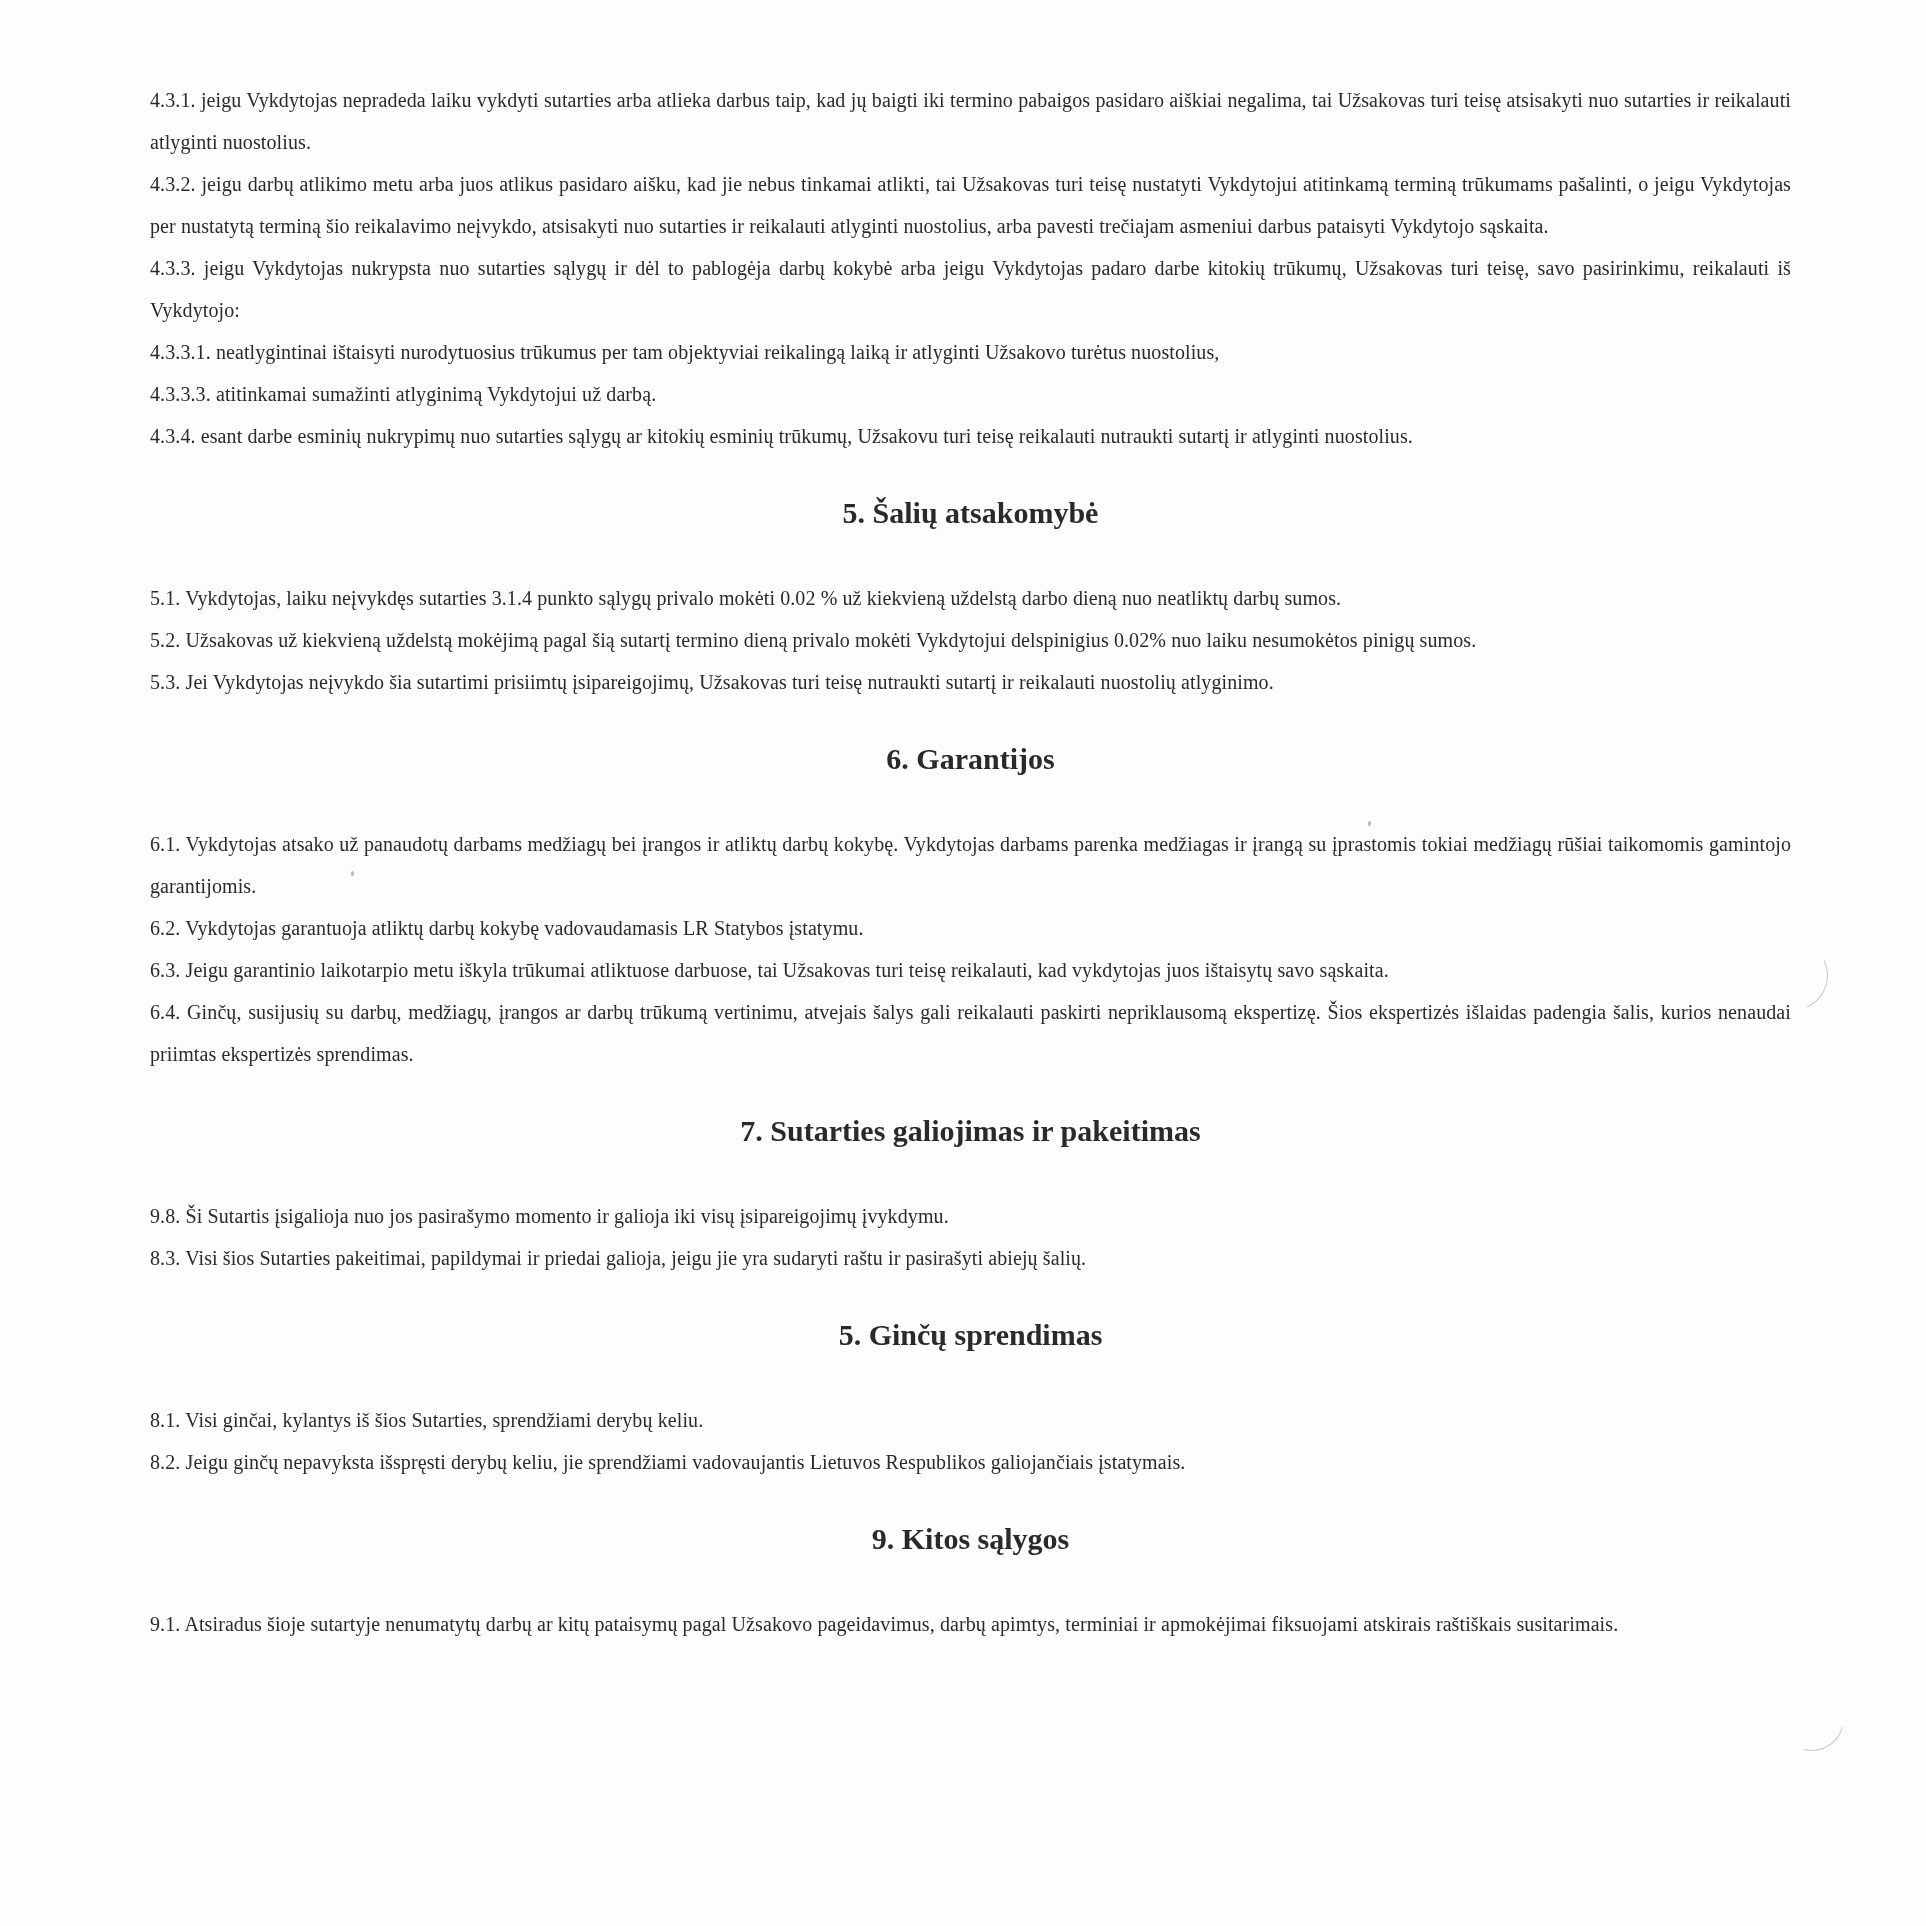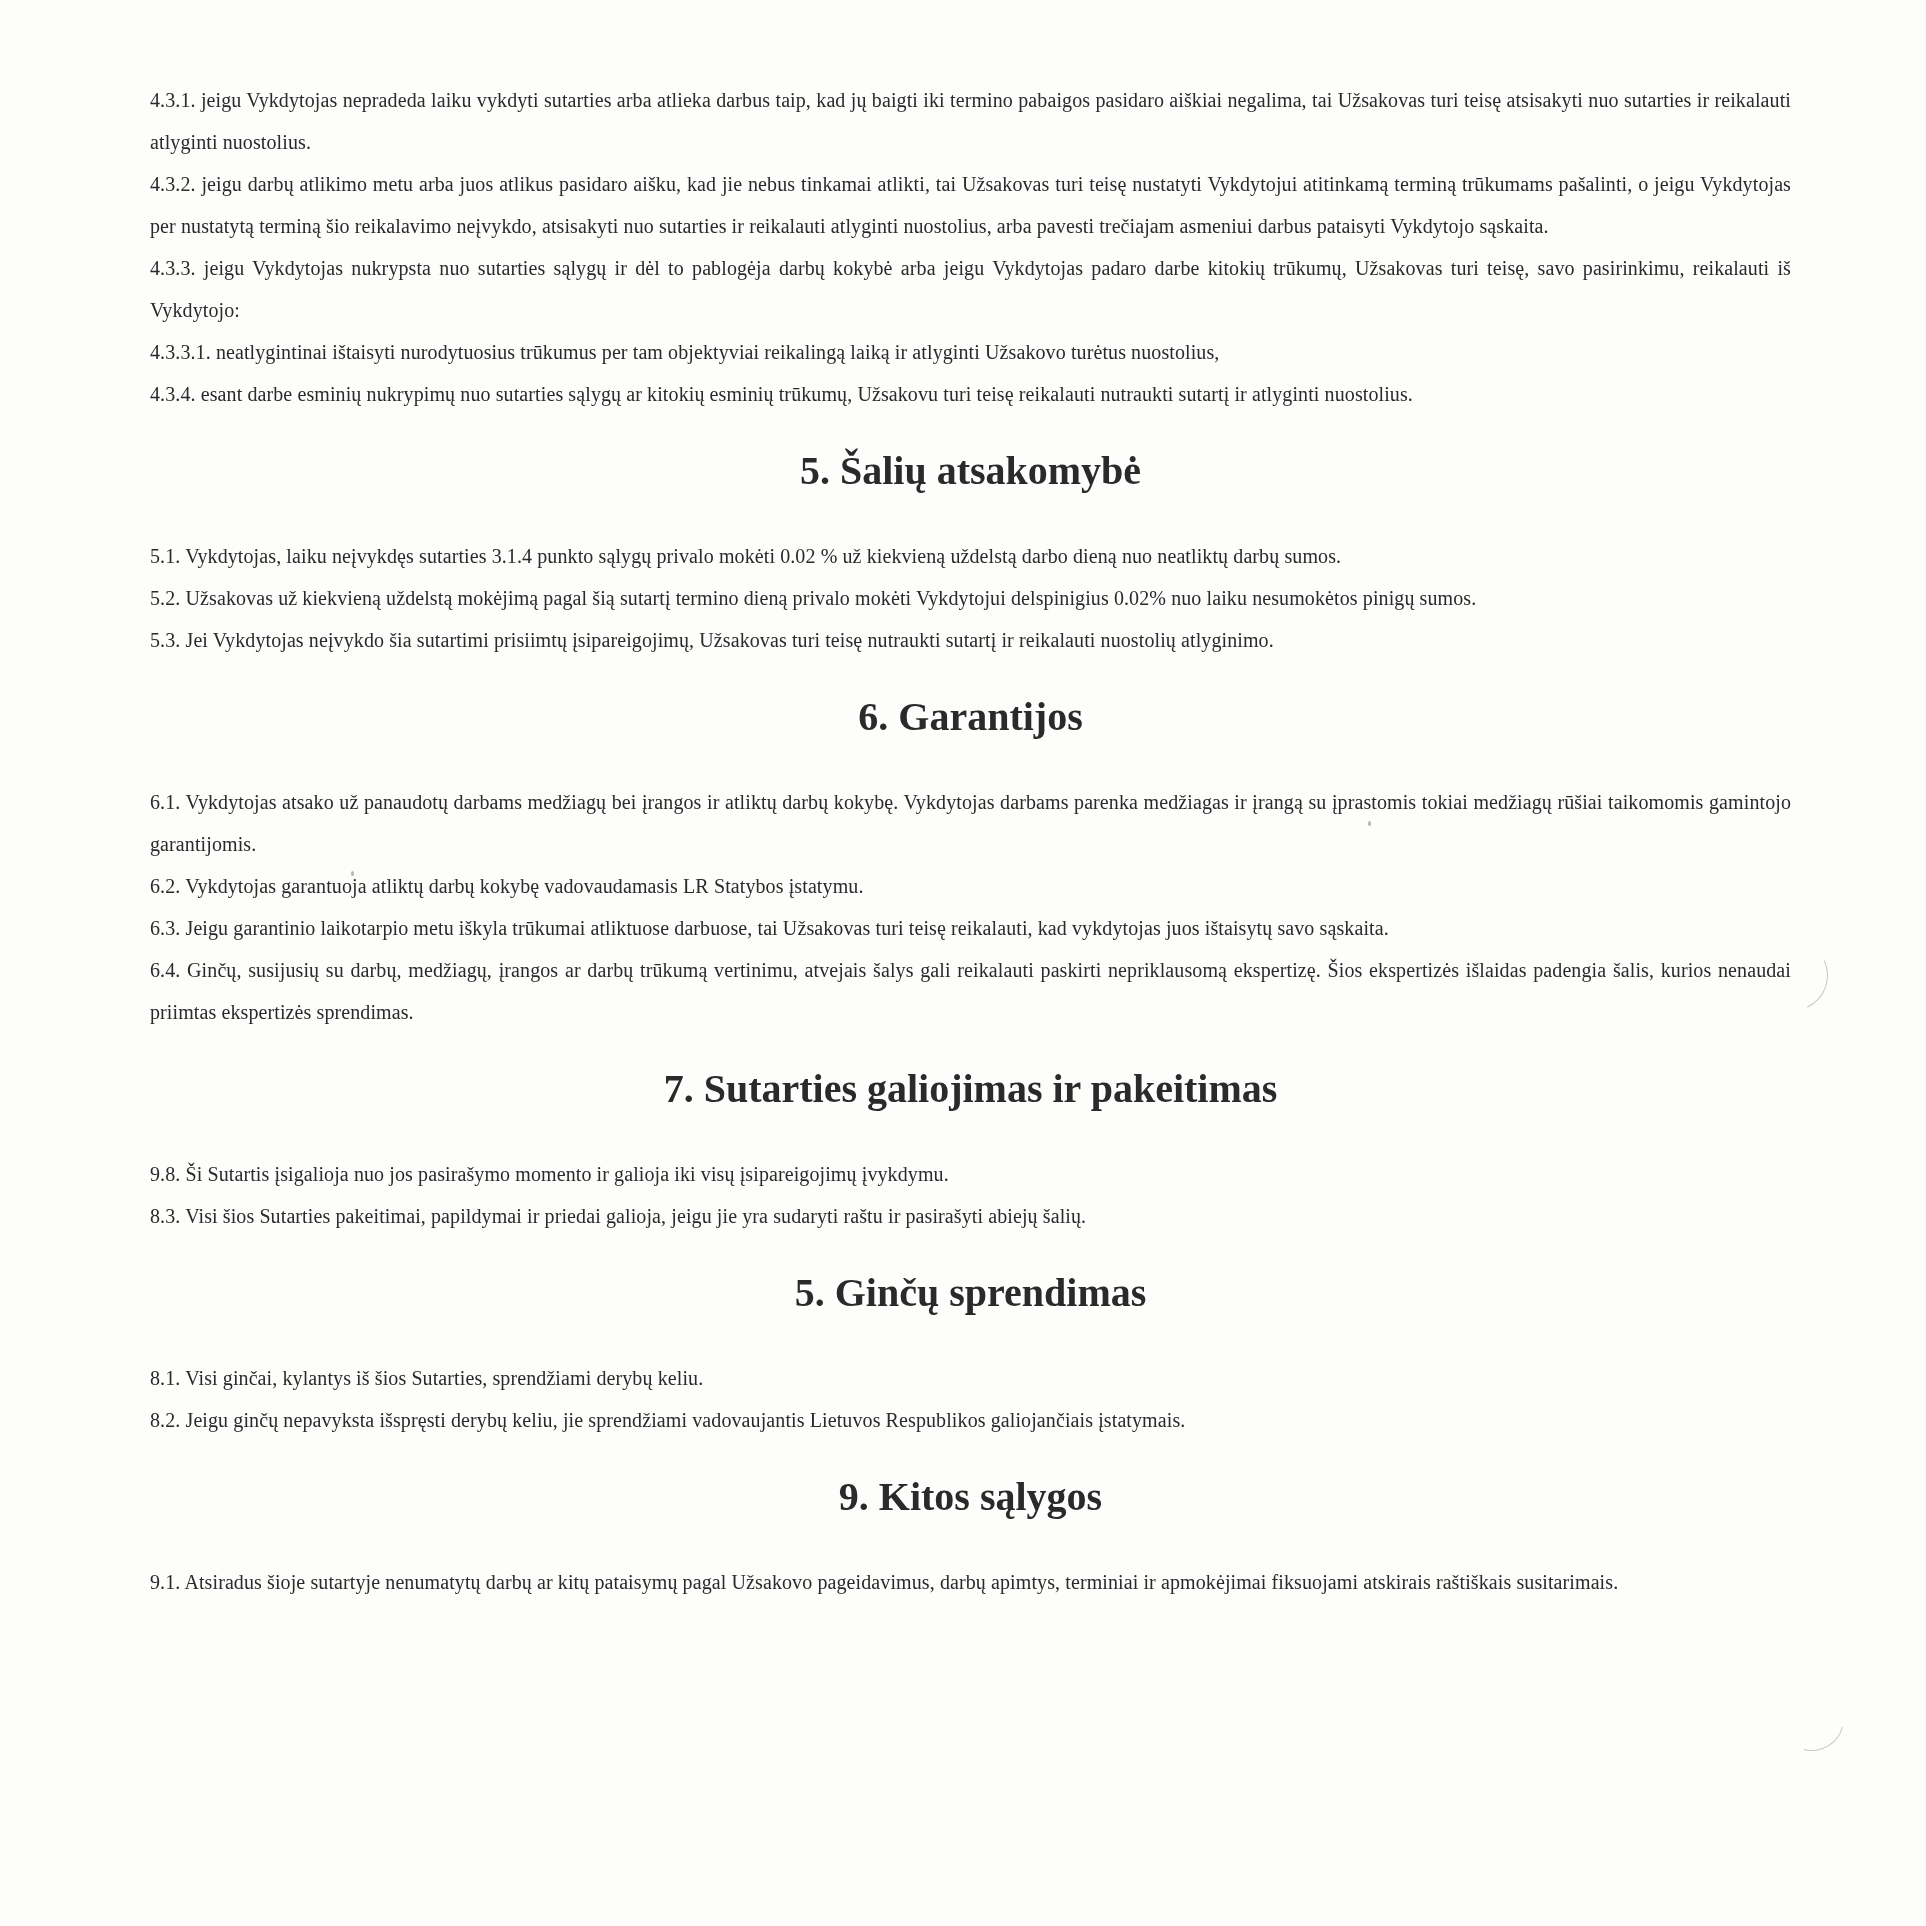--- a/index.html
+++ b/index.html
@@ -30,21 +30,21 @@
     }
     .para {
       font-size: 20px;
       line-height: 42px;
       text-align: justify;
       margin: 0;
       letter-spacing: 0.1px;
     }
     .para.last-left { text-align: left; }
     .heading {
-      font-size: 40px;
+      font-size: 30px;
       font-weight: bold;
       text-align: center;
       margin: 0;
       line-height: 42px;
     }
     .gap-before-heading { height: 35px; }
     .gap-after-heading { height: 43px; }
 
     
     .artifact-arc {
@@ -64,20 +64,21 @@
 </head>
 <body>
 
 <div class="page">
   <div class="content">
 
     <p class="para">4.3.1. jeigu Vykdytojas nepradeda laiku vykdyti sutarties arba atlieka darbus taip, kad jų baigti iki termino pabaigos pasidaro aiškiai negalima, tai Užsakovas turi teisę atsisakyti nuo sutarties ir reikalauti atlyginti nuostolius.</p>
     <p class="para">4.3.2. jeigu darbų atlikimo metu arba juos atlikus pasidaro aišku, kad jie nebus tinkamai atlikti, tai Užsakovas turi teisę nustatyti Vykdytojui atitinkamą terminą trūkumams pašalinti, o jeigu Vykdytojas per nustatytą terminą šio reikalavimo neįvykdo, atsisakyti nuo sutarties ir reikalauti atlyginti nuostolius, arba pavesti trečiajam asmeniui darbus pataisyti Vykdytojo sąskaita.</p>
     <p class="para">4.3.3. jeigu Vykdytojas nukrypsta nuo sutarties sąlygų ir dėl to pablogėja darbų kokybė arba jeigu Vykdytojas padaro darbe kitokių trūkumų, Užsakovas turi teisę, savo pasirinkimu, reikalauti iš Vykdytojo:</p>
     <p class="para">4.3.3.1. neatlygintinai ištaisyti nurodytuosius trūkumus per tam objektyviai reikalingą laiką ir atlyginti Užsakovo turėtus nuostolius,</p>
+    <p class="para last-left">4.3.3.3. atitinkamai sumažinti atlyginimą Vykdytojui už darbą.</p>
     <p class="para">4.3.4. esant darbe esminių nukrypimų nuo sutarties sąlygų ar kitokių esminių trūkumų, Užsakovu turi teisę reikalauti nutraukti sutartį ir atlyginti nuostolius.</p>
 
     <div class="gap-before-heading"></div>
     <h2 class="heading">5. Šalių atsakomybė</h2>
     <div class="gap-after-heading"></div>
     <p class="para">5.1. Vykdytojas, laiku neįvykdęs sutarties 3.1.4 punkto sąlygų privalo mokėti 0.02 % už kiekvieną uždelstą darbo dieną nuo neatliktų darbų sumos.</p>
     <p class="para">5.2. Užsakovas už kiekvieną uždelstą mokėjimą pagal šią sutartį termino dieną privalo mokėti Vykdytojui delspinigius 0.02% nuo laiku nesumokėtos pinigų sumos.</p>
     <p class="para">5.3. Jei Vykdytojas neįvykdo šia sutartimi prisiimtų įsipareigojimų, Užsakovas turi teisę nutraukti sutartį ir reikalauti nuostolių atlyginimo.</p>
 
     <div class="gap-before-heading"></div>

